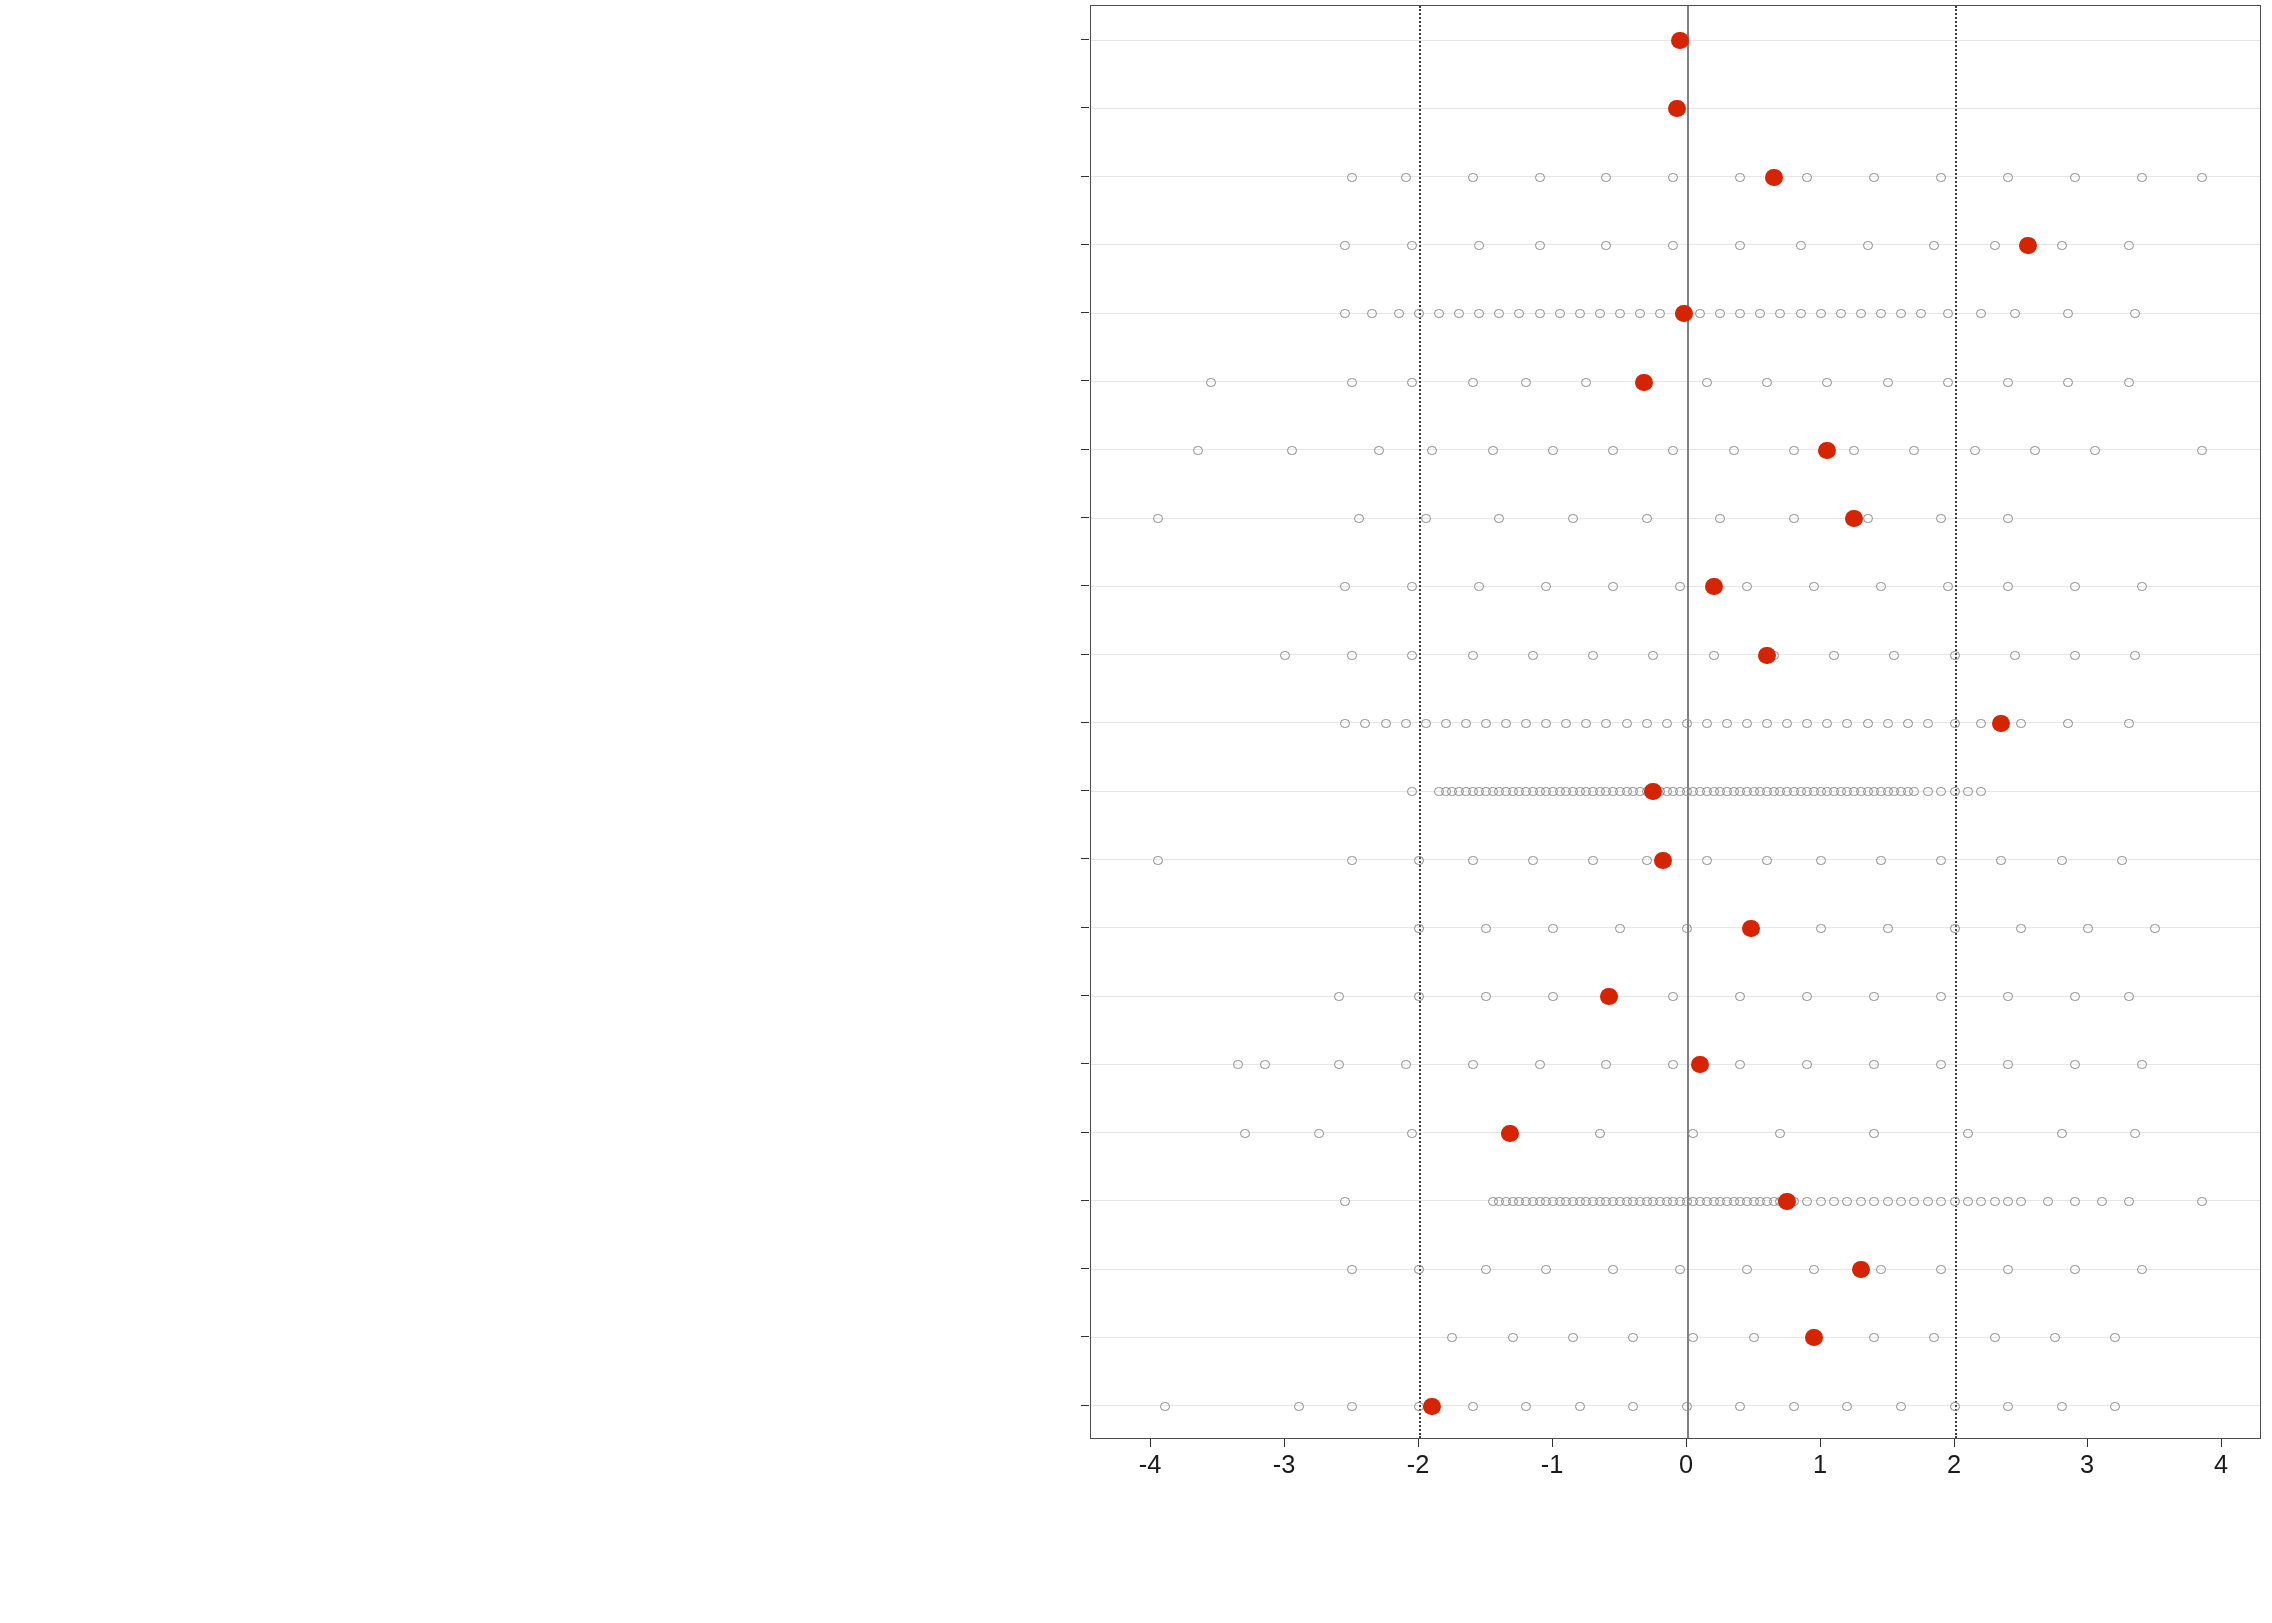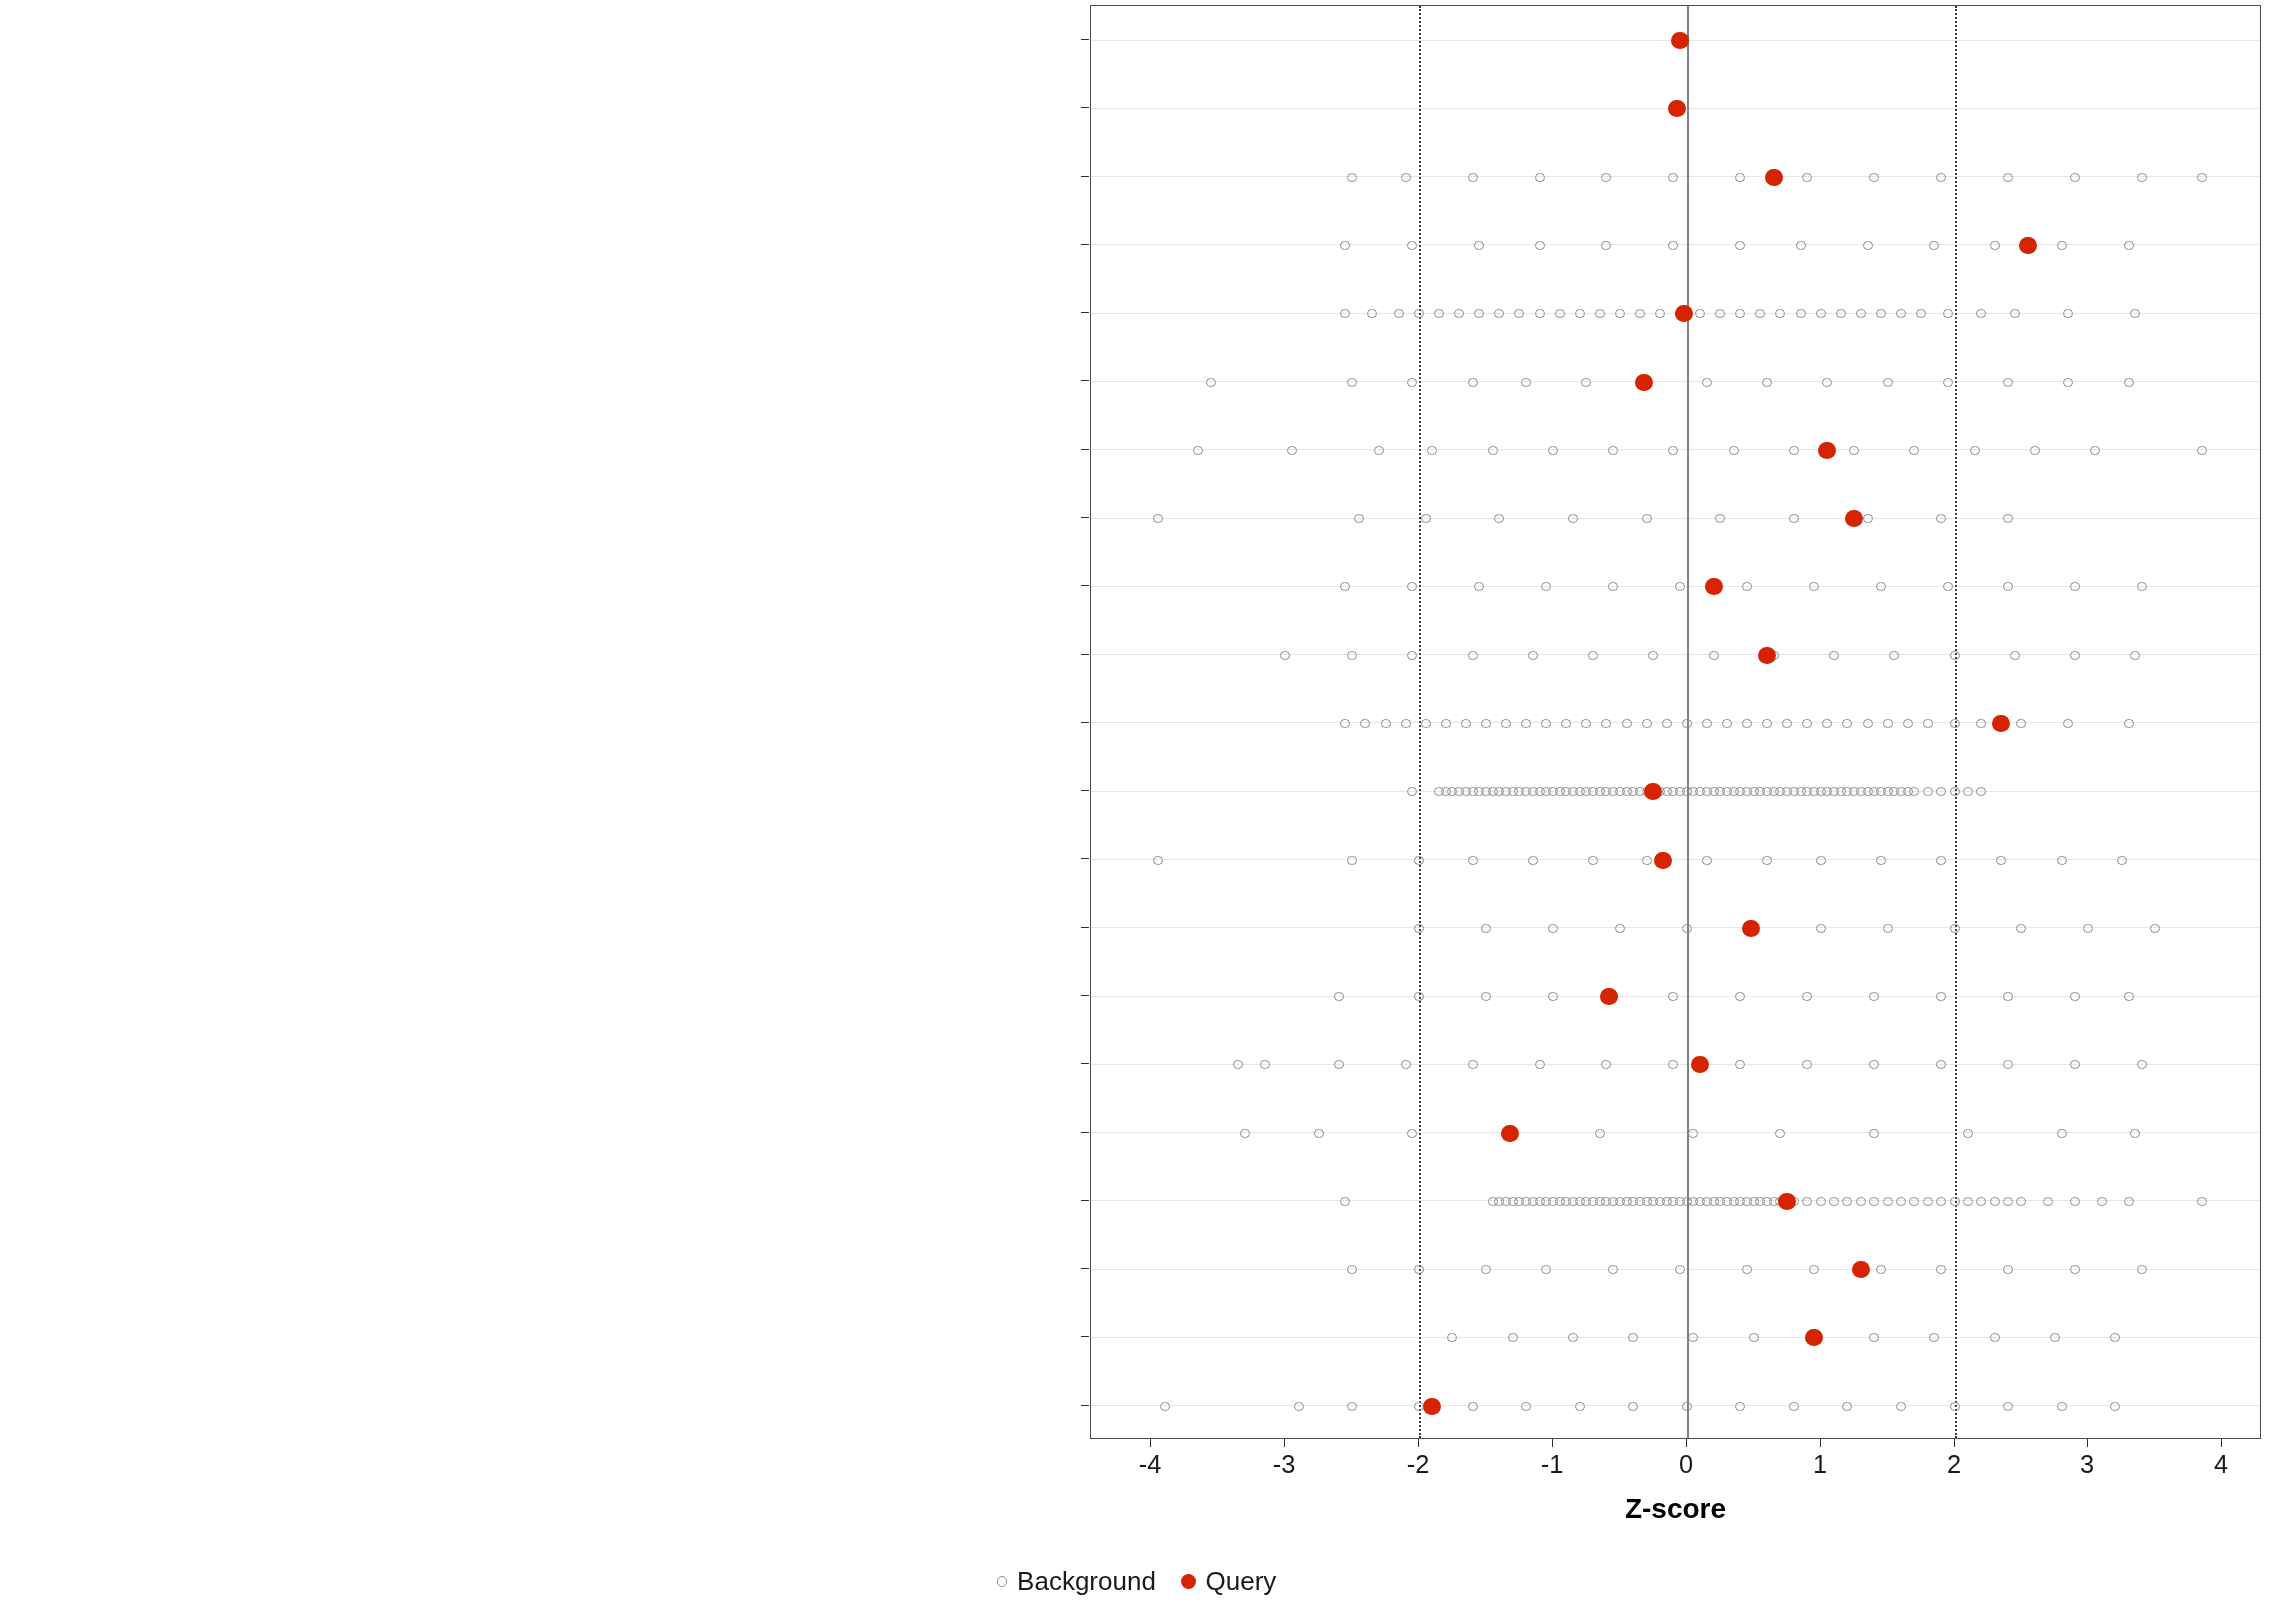--- a/index.html
+++ b/index.html
@@ -675,27 +675,16 @@
       <div class="xtick" style="left: 730px;"></div>
       <div class="xtick-label" style="left: 730px;">1</div>
       <div class="xtick" style="left: 864px;"></div>
       <div class="xtick-label" style="left: 864px;">2</div>
       <div class="xtick" style="left: 997px;"></div>
       <div class="xtick-label" style="left: 997px;">3</div>
       <div class="xtick" style="left: 1131px;"></div>
       <div class="xtick-label" style="left: 1131px;">4</div>
     </div>
 
-  <div id="xtitle">Z-score</div>
-
-  <div id="legend">
-    <div class="legend-item">
-      <span class="legend-swatch-bg"></span>
-      <span>Background</span>
-    </div>
-    <div class="legend-item">
-      <span class="legend-swatch-q"></span>
-      <span>Query</span>
-    </div>
-  </div>
+
 
 </div>
 
 
 </body></html>

